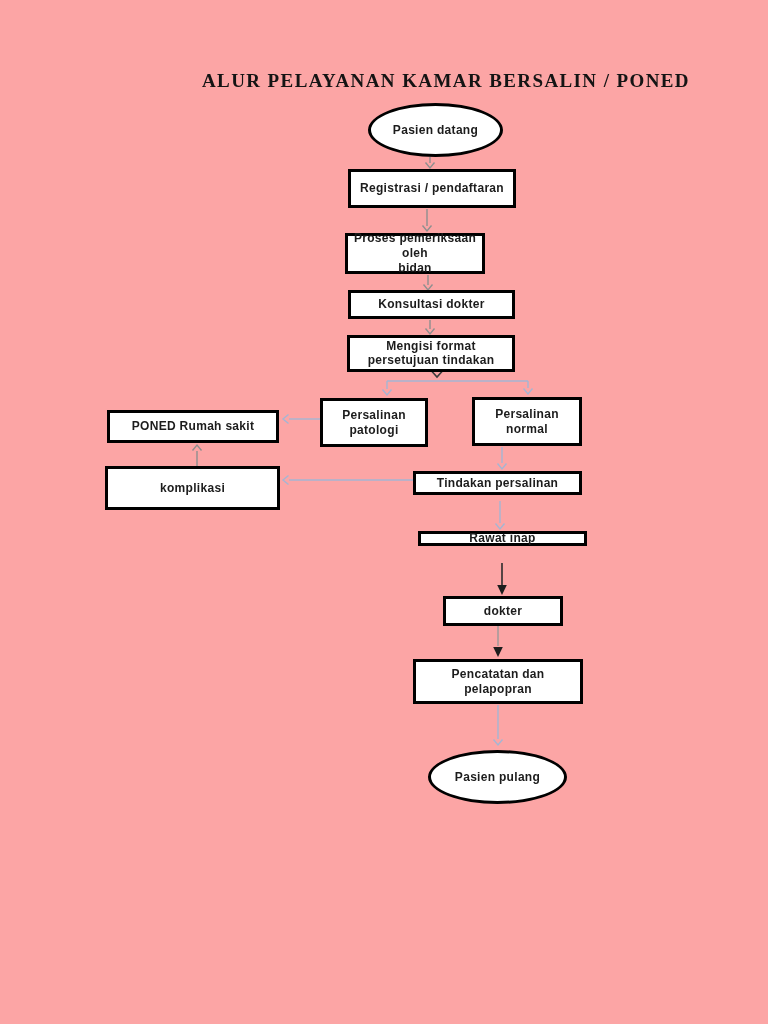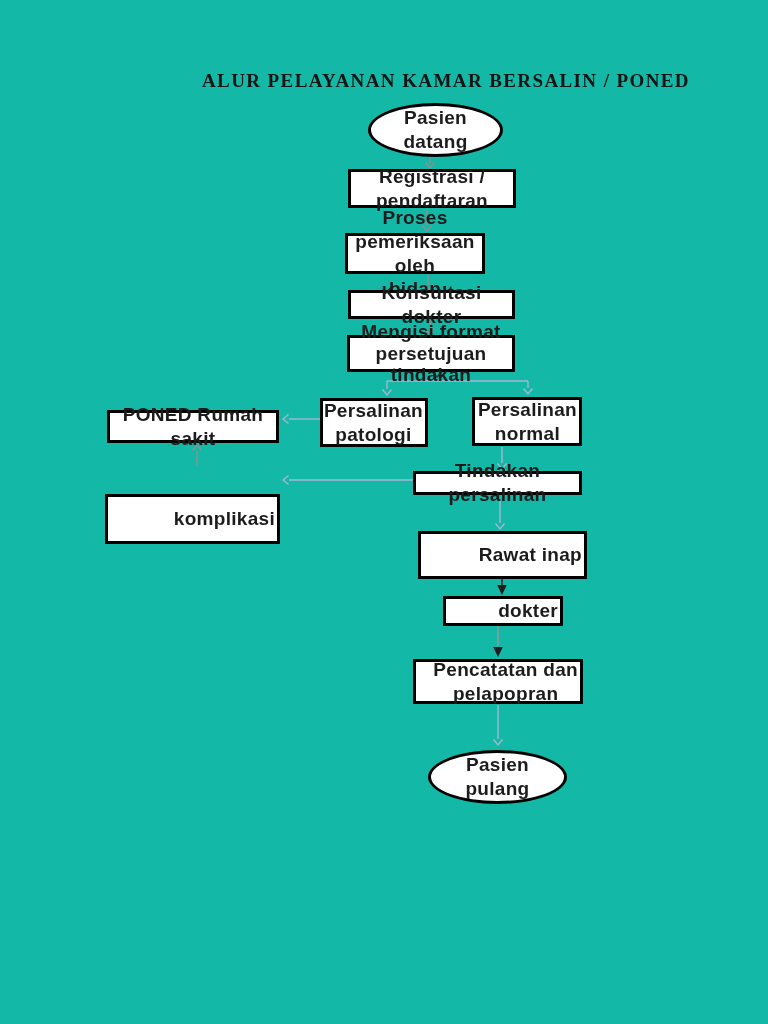--- a/index.html
+++ b/index.html
@@ -1,31 +1,31 @@
 <!DOCTYPE html>
 <html><head>
 <meta charset="utf-8">
 <style>
   html, body { margin:0; padding:0; background:#ffffff; }
   .page {
-    position:relative; width:768px; height:1024px; background:#14b8a6;
+    position:relative; width:768px; height:1024px; background:#fca5a5;
     overflow:hidden; font-family:"Liberation Sans", sans-serif;
   }
   .title {
     position:absolute; left:202px; top:70px; margin:0;
     font-family:"Liberation Serif", serif; font-weight:bold;
     font-size:19px; letter-spacing:1.4px; color:#141414; white-space:nowrap;
   }
   .connectors { position:absolute; left:0; top:0; width:768px; height:1024px; }
   .edge-line { fill:none; }
   .head-open { fill:none; }
   .node {
     position:absolute; box-sizing:border-box; background:#ffffff;
-    border:3px solid #000000; display:flex; align-items:center; justify-content:flex-end;
-    text-align:center; color:#1c1c1c; font-weight:bold; font-size:19px;
+    border:3px solid #000000; display:flex; align-items:center; justify-content:center;
+    text-align:center; color:#1c1c1c; font-weight:bold; font-size:12px;
     letter-spacing:0.3px; line-height:1.25;
   }
   .node .lbl { white-space:pre-line; display:block; padding:0 2px; }
   .ellipse { border-radius:50%; }
 </style>
 </head>
 <body>
 
 <div class="page">
 
@@ -130,29 +130,29 @@
 
   <div class="node" style="left:472px;top:397px;width:110px;height:49px">
     <span class="lbl">Persalinan
 normal</span>
   </div>
 
   <div class="node" style="left:107px;top:410px;width:172px;height:33px">
     <span class="lbl">PONED Rumah sakit</span>
   </div>
 
-  <div class="node" style="left:105px;top:494px;width:175px;height:50px">
+  <div class="node" style="left:105px;top:466px;width:175px;height:44px">
     <span class="lbl">komplikasi</span>
   </div>
 
   <div class="node" style="left:413px;top:471px;width:169px;height:24px">
     <span class="lbl">Tindakan persalinan</span>
   </div>
 
-  <div class="node" style="left:418px;top:531px;width:169px;height:48px">
+  <div class="node" style="left:418px;top:531px;width:169px;height:15px">
     <span class="lbl">Rawat inap</span>
   </div>
 
   <div class="node" style="left:443px;top:596px;width:120px;height:30px">
     <span class="lbl">dokter</span>
   </div>
 
   <div class="node" style="left:413px;top:659px;width:170px;height:45px">
     <span class="lbl">Pencatatan dan
 pelapopran</span>

